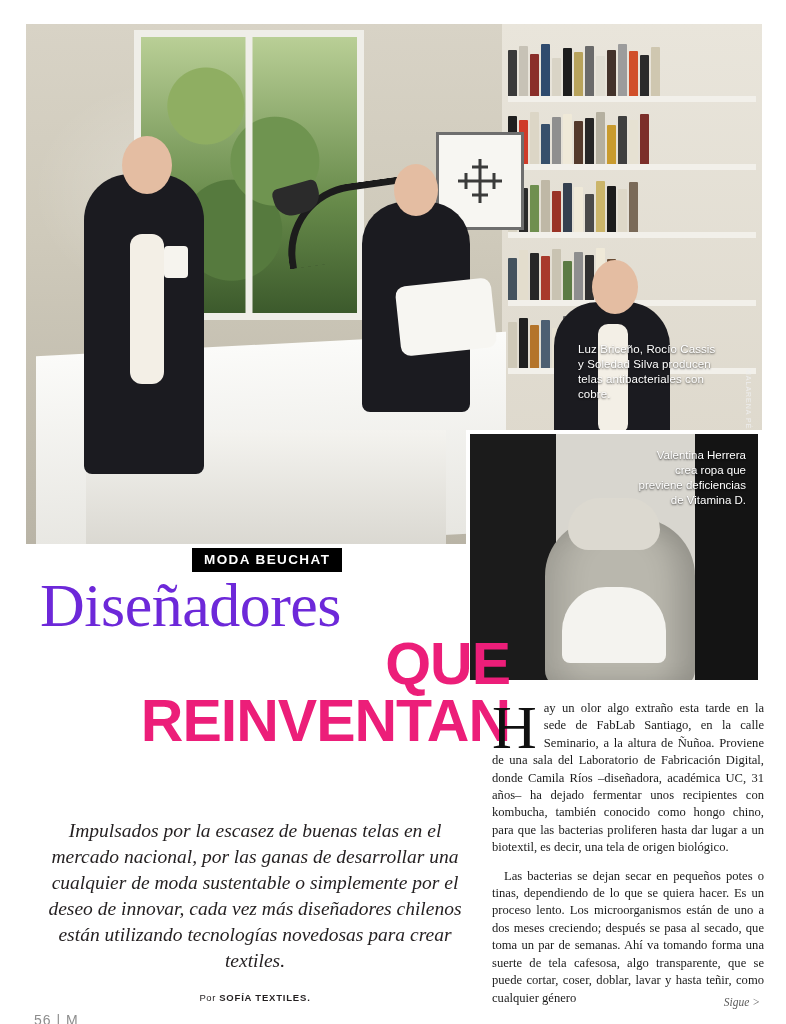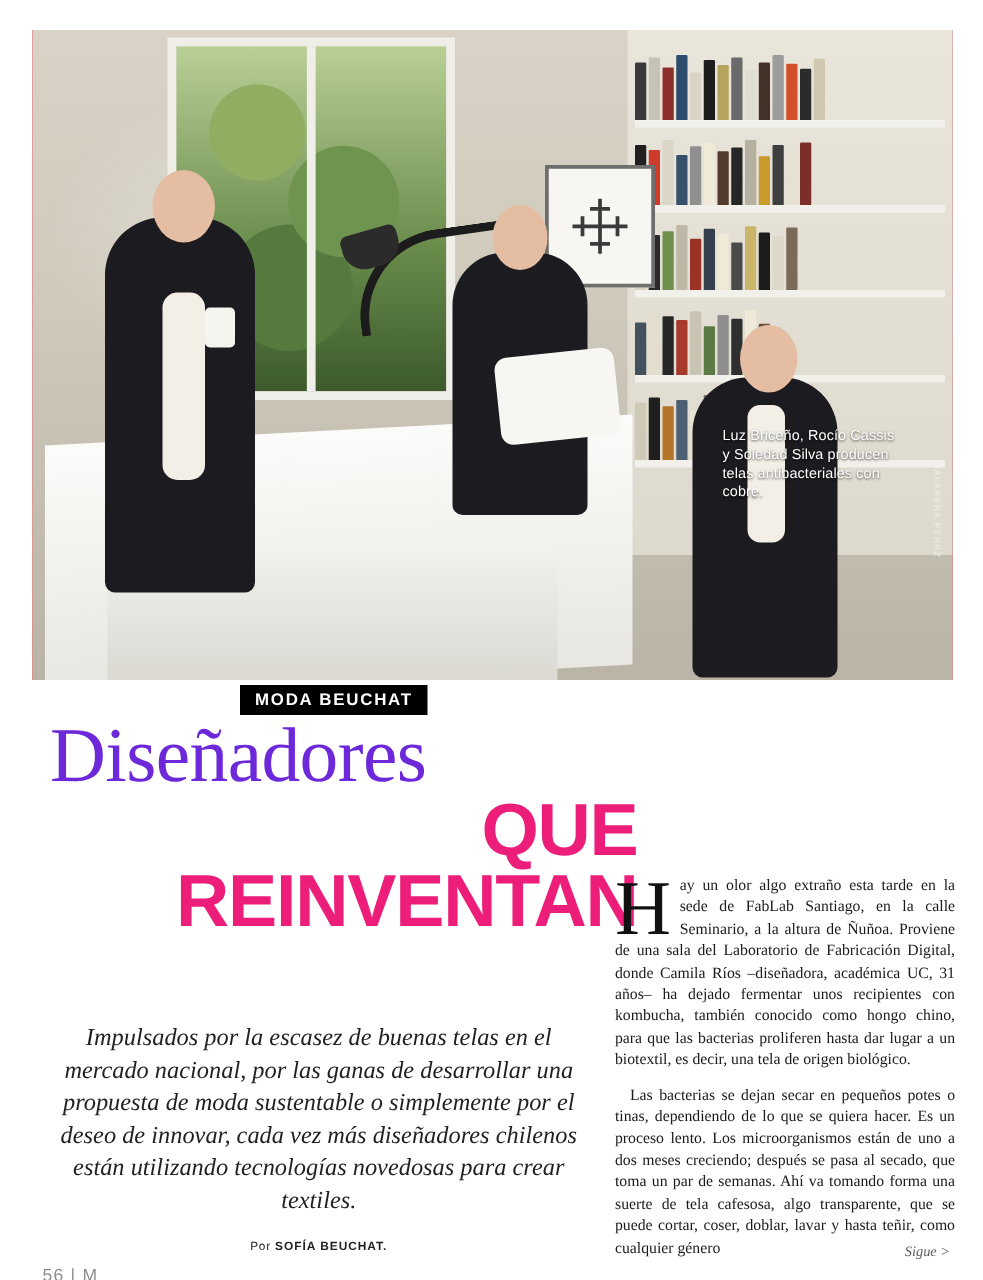--- a/index.html
+++ b/index.html
@@ -264,33 +264,40 @@
       <div class="p-body" style="left:528px;top:278px;width:116px;height:240px;border-radius:44px 44px 8px 8px;"></div>
       <div class="p-head" style="left:566px;top:236px;width:46px;height:54px;"></div>
       <div class="p-hair" style="left:558px;top:222px;width:64px;height:88px;background:#8a6745;z-index:-1;"></div>
       <div class="p-blouse" style="left:572px;top:300px;width:30px;height:110px;border-radius:10px;"></div>
     </div>
 
     <div class="caption-main">Luz Briceño, Rocío Cassis y Soledad Silva producen telas antibacteriales con cobre.</div>
     <div class="credit-vert">MALARENA PÉREZ</div>
   </div>
 
+  <div class="inset-photo">
+    <div class="ip-bg"></div>
+    <div class="ip-figure"></div>
+    <div class="ip-shirt"></div>
+    <div class="ip-hands"></div>
+    <div class="caption-inset">Valentina Herrera crea ropa que previene deficiencias de Vitamina D.</div>
+  </div>
 
   <div class="kicker">MODA BEUCHAT</div>
   <div class="title-1">Diseñadores</div>
   <div class="title-2">
     <span class="ln">QUE</span>
     <span class="ln">REINVENTAN</span>
   </div>
 
-  <div class="standfirst">Impulsados por la escasez de buenas telas en el mercado nacional, por las ganas de desarrollar una propuesta de moda sustentable o simplemente por el deseo de innovar, cada vez más diseñadores chilenos están utilizando tecnologías novedosas para crear textiles.</div>
+  <div class="standfirst">Impulsados por la escasez de buenas telas en el mercado nacional, por las ganas de desarrollar una cualquier de moda sustentable o simplemente por el deseo de innovar, cada vez más diseñadores chilenos están utilizando tecnologías novedosas para crear textiles.</div>
 
   <div class="byline">
     <span>Por</span>
-    <b>SOFÍA BEUCHAT.</b>
+    <b>SOFÍA TEXTILES.</b>
   </div>
 
   <div class="folio">56 | M</div>
 
   <div class="bodycol">
     <p>
       <span class="dropcap">H</span><span>ay un olor algo extraño esta tarde en la sede de FabLab Santiago, en la calle Seminario, a la altura de Ñuñoa. Proviene de una sala del Laboratorio de Fabricación Digital, donde Camila Ríos –diseñadora, académica UC, 31 años– ha dejado fermentar unos recipientes con kombucha, también conocido como hongo chino, para que las bacterias proliferen hasta dar lugar a un biotextil, es decir, una tela de origen biológico.</span>
     </p>
     <p>
       <span style="display:inline-block;width:12px;"></span><span>Las bacterias se dejan secar en pequeños potes o tinas, dependiendo de lo que se quiera hacer. Es un proceso lento. Los microorganismos están de uno a dos meses creciendo; después se pasa al secado, que toma un par de semanas. Ahí va tomando forma una suerte de tela cafesosa, algo transparente, que se puede cortar, coser, doblar, lavar y hasta teñir, como cualquier género</span>

